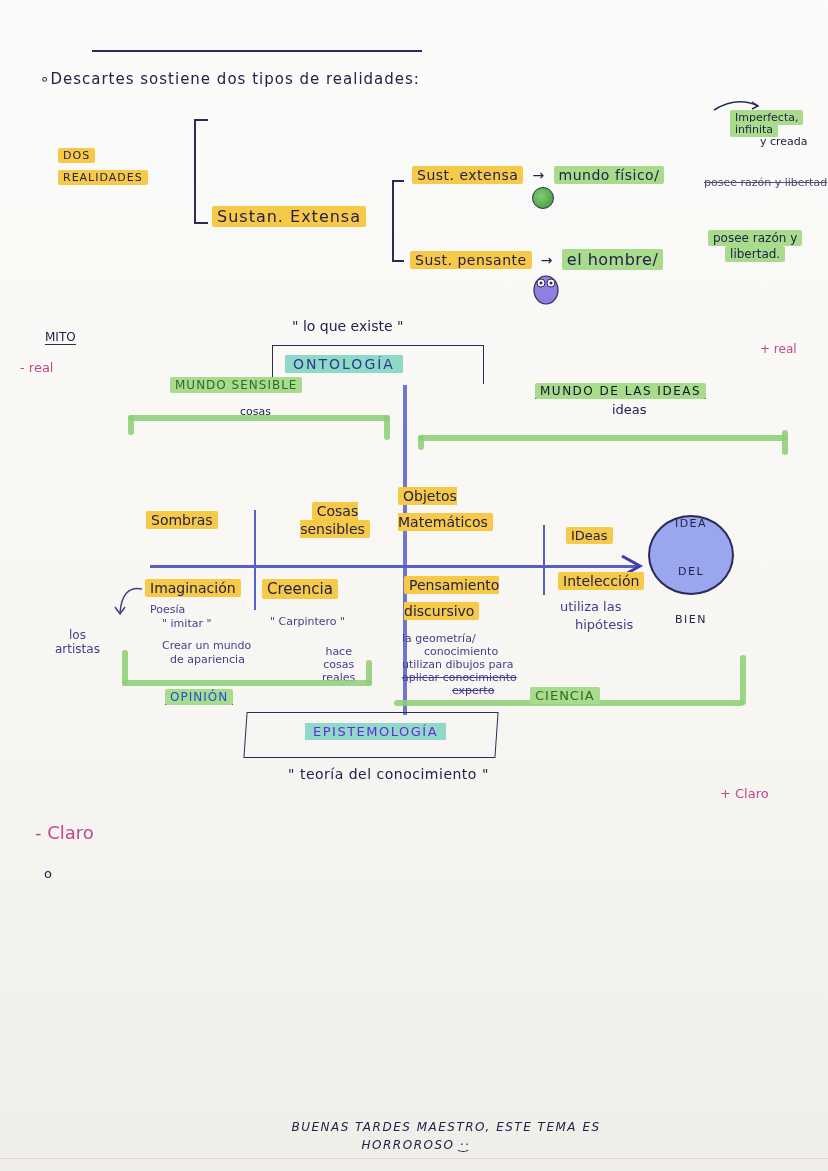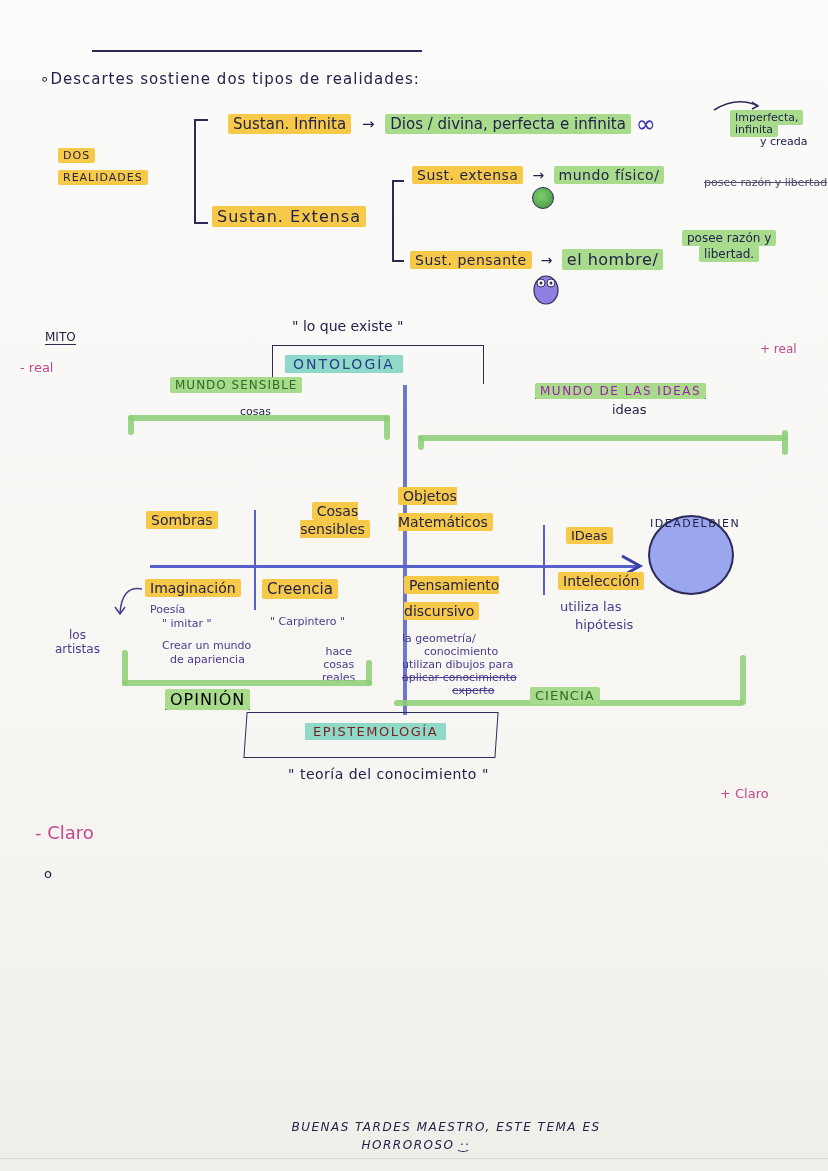--- a/index.html
+++ b/index.html
@@ -33,26 +33,20 @@
 
   <div class="abs hand ink" style="left:58px;top:145px;font-size:11px;letter-spacing:1px;line-height:22px;">
     <div><span class="yl">DOS</span></div>
     <div><span class="yl">REALIDADES</span></div>
   </div>
 
   <div class="bline" style="left:194px;top:119px;width:2px;height:105px;"></div>
   <div class="bline" style="left:194px;top:119px;width:14px;height:2px;"></div>
   <div class="bline" style="left:194px;top:222px;width:14px;height:2px;"></div>
 
-  <div class="abs hand ink" style="left:228px;top:110px;font-size:15px;">
-    <span class="yl">Sustan. Infinita</span>
-    <span style="margin:0 6px;">→</span>
-    <span class="gr">Dios / divina, perfecta e infinita</span>
-    <span style="color:#3a2fb0;font-size:24px;vertical-align:-3px;">∞</span>
-  </div>
   <svg style="left:712px;top:96px;" width="50" height="20">
     <path d="M2 14 Q25 0 46 10" stroke="#2c2b58" stroke-width="1.5" fill="none"></path>
     <path d="M40 6 L46 10 L40 13" stroke="#2c2b58" stroke-width="1.5" fill="none"></path>
   </svg>
 
   <div class="abs hand ink" style="left:212px;top:207px;font-size:16px;letter-spacing:1px;">
     <span class="yl">Sustan. Extensa</span>
   </div>
   <div class="bline" style="left:392px;top:180px;width:2px;height:82px;"></div>
   <div class="bline" style="left:392px;top:180px;width:12px;height:2px;"></div>
@@ -69,21 +63,21 @@
     <div><span class="gr">infinita</span></div>
     <div style="padding-left:30px;"><span>y creada</span></div>
   </div>
   <div class="abs hand ink" style="left:704px;top:176px;font-size:11px;text-decoration:line-through;line-height:14px;opacity:.8;">posee razón y libertad</div>
 
   <div class="abs hand ink" style="left:410px;top:250px;font-size:14px;letter-spacing:.5px;">
     <span class="yl">Sust. pensante</span>
     <span style="margin:0 4px;">→</span>
     <span class="gr" style="font-size:16px;">el hombre/</span>
   </div>
-  <div class="abs hand ink" style="left:682px;top:230px;font-size:12px;line-height:16px;text-align:center;">
+  <div class="abs hand ink" style="left:708px;top:230px;font-size:12px;line-height:16px;text-align:center;">
     <div><span class="gr">posee razón y</span></div>
     <div><span class="gr">libertad.</span></div>
   </div>
   <svg style="left:530px;top:268px;" width="32" height="40">
     <ellipse cx="16" cy="22" rx="12" ry="14" fill="#8f7fe0" stroke="#2c2b58" stroke-width="1.2"></ellipse>
     <circle cx="11" cy="15" r="4" fill="#fff" stroke="#2c2b58"></circle>
     <circle cx="21" cy="15" r="4" fill="#fff" stroke="#2c2b58"></circle>
     <circle cx="11" cy="15" r="1.5" fill="#2c2b58"></circle>
     <circle cx="21" cy="15" r="1.5" fill="#2c2b58"></circle>
   </svg>
@@ -95,21 +89,21 @@
   <div class="abs hand ink" style="left:292px;top:318px;font-size:14px;">" lo que existe "</div>
   <div class="abs" style="left:272px;top:345px;width:210px;height:38px;border:1.5px solid #2c2b58;border-bottom:none;"></div>
   <div class="abs hand" style="left:285px;top:356px;font-size:14px;letter-spacing:2px;color:#2b3a8c;">
     <span class="tl">ONTOLOGÍA</span>
   </div>
 
   <div class="abs hand" style="left:170px;top:378px;font-size:12px;letter-spacing:1px;color:#2e6b2a;">
     <span class="gr">MUNDO SENSIBLE</span>
   </div>
   <div class="abs hand ink" style="left:240px;top:405px;font-size:11px;">cosas</div>
-  <div class="abs hand" style="left:535px;top:384px;font-size:12px;letter-spacing:1.5px;color:#a21caf;border-bottom:1px solid #2c2b58;">
+  <div class="abs hand" style="left:535px;top:384px;font-size:12px;letter-spacing:1.5px;color:#0f172a;border-bottom:1px solid #2c2b58;">
     <span class="gr">MUNDO DE LAS IDEAS</span>
   </div>
   <div class="abs hand ink" style="left:612px;top:402px;font-size:13px;">ideas</div>
   <div class="gline" style="left:128px;top:415px;width:262px;height:6px;"></div>
   <div class="gline" style="left:128px;top:415px;width:6px;height:20px;"></div>
   <div class="gline" style="left:384px;top:415px;width:6px;height:25px;"></div>
   <div class="gline" style="left:418px;top:435px;width:370px;height:6px;"></div>
   <div class="gline" style="left:418px;top:435px;width:6px;height:15px;"></div>
   <div class="gline" style="left:782px;top:430px;width:6px;height:25px;"></div>
 
@@ -127,21 +121,21 @@
   <div class="abs hand ink" style="left:290px;top:502px;font-size:14px;width:90px;white-space:normal;text-align:center;line-height:18px;">
     <span class="yl">Cosas sensibles</span>
   </div>
   <div class="abs hand ink" style="left:398px;top:483px;font-size:14px;width:130px;white-space:normal;line-height:26px;">
     <span class="yl">Objetos Matemáticos</span>
   </div>
   <div class="abs hand ink" style="left:566px;top:528px;font-size:13px;">
     <span class="yl">IDeas</span>
   </div>
 
-  <div class="abs hand ink" style="left:648px;top:515px;width:82px;height:76px;border-radius:50%;border:2px solid #2c2b58;background:#9aa6ee;font-size:11px;letter-spacing:1.5px;text-align:center;line-height:14px;display:flex;justify-content:flex-start;">
+  <div class="abs hand ink" style="left:648px;top:515px;width:82px;height:76px;border-radius:50%;border:2px solid #2c2b58;background:#9aa6ee;font-size:11px;letter-spacing:1.5px;text-align:center;line-height:14px;display:flex;flex-direction:column;justify-content:flex-start;gap:34px;">
     <div>IDEA</div>
     <div>DEL</div>
     <div>BIEN</div>
   </div>
 
   <div class="abs hand ink" style="left:145px;top:580px;font-size:14px;">
     <span class="yl">Imaginación</span>
   </div>
   <div class="abs hand purple" style="left:150px;top:603px;font-size:11px;line-height:14px;">
     <div>Poesía</div>
@@ -186,29 +180,29 @@
     <div>utiliza las</div>
     <div style="padding-left:15px;">hipótesis</div>
   </div>
 
   <div class="gline" style="left:122px;top:680px;width:250px;height:6px;"></div>
   <div class="gline" style="left:122px;top:650px;width:6px;height:36px;"></div>
   <div class="gline" style="left:366px;top:660px;width:6px;height:26px;"></div>
   <div class="gline" style="left:394px;top:700px;width:350px;height:6px;"></div>
   <div class="gline" style="left:740px;top:655px;width:6px;height:50px;"></div>
 
-  <div class="abs hand" style="left:165px;top:690px;font-size:16px;letter-spacing:1px;color:#000000;border-bottom:1.5px solid #2c2b58;">
+  <div class="abs hand" style="left:165px;top:690px;font-size:12px;letter-spacing:1px;color:#1d4ed8;border-bottom:1.5px solid #2c2b58;">
     <span class="gr">OPINIÓN</span>
   </div>
   <div class="abs hand" style="left:530px;top:688px;font-size:13px;letter-spacing:1px;color:#2e6b2a;">
     <span class="gr">CIENCIA</span>
   </div>
 
   <div class="abs" style="left:245px;top:712px;width:250px;height:44px;border:1.5px solid #2c2b58;transform:skewX(-4deg);"></div>
-  <div class="abs hand" style="left:305px;top:724px;font-size:13px;letter-spacing:1.5px;color:#7f1d1d;">
+  <div class="abs hand" style="left:305px;top:724px;font-size:13px;letter-spacing:1.5px;color:#6d28d9;">
     <span class="tl">EPISTEMOLOGÍA</span>
   </div>
   <div class="abs hand ink" style="left:288px;top:766px;font-size:14px;letter-spacing:.5px;">" teoría del conocimiento "</div>
 
   <div class="abs hand pink" style="left:720px;top:786px;font-size:13px;">+ Claro</div>
   <div class="abs hand pink" style="left:35px;top:822px;font-size:18px;">- Claro</div>
   <div class="abs hand ink" style="left:44px;top:866px;font-size:13px;">o</div>
 
   <div class="abs hand ink" style="left:246px;top:1118px;font-size:12px;letter-spacing:1.5px;line-height:18px;text-align:center;width:400px;font-style:italic;">
     <div>BUENAS TARDES MAESTRO, ESTE TEMA ES</div>

